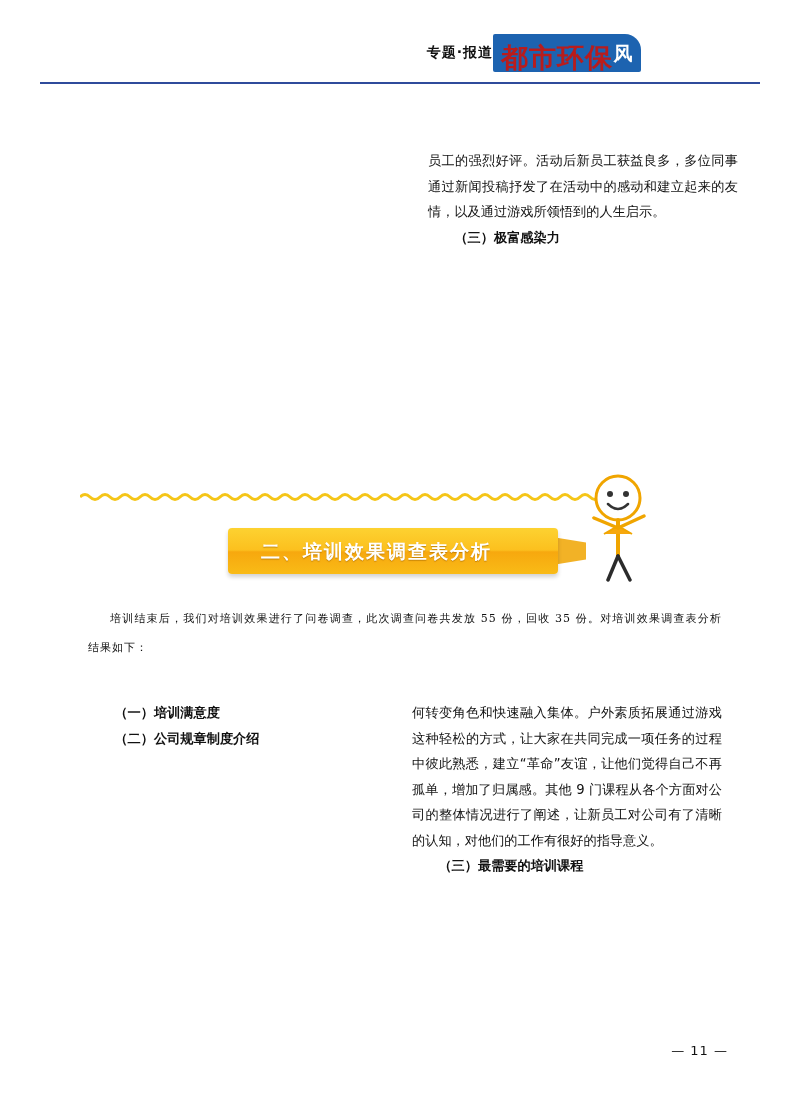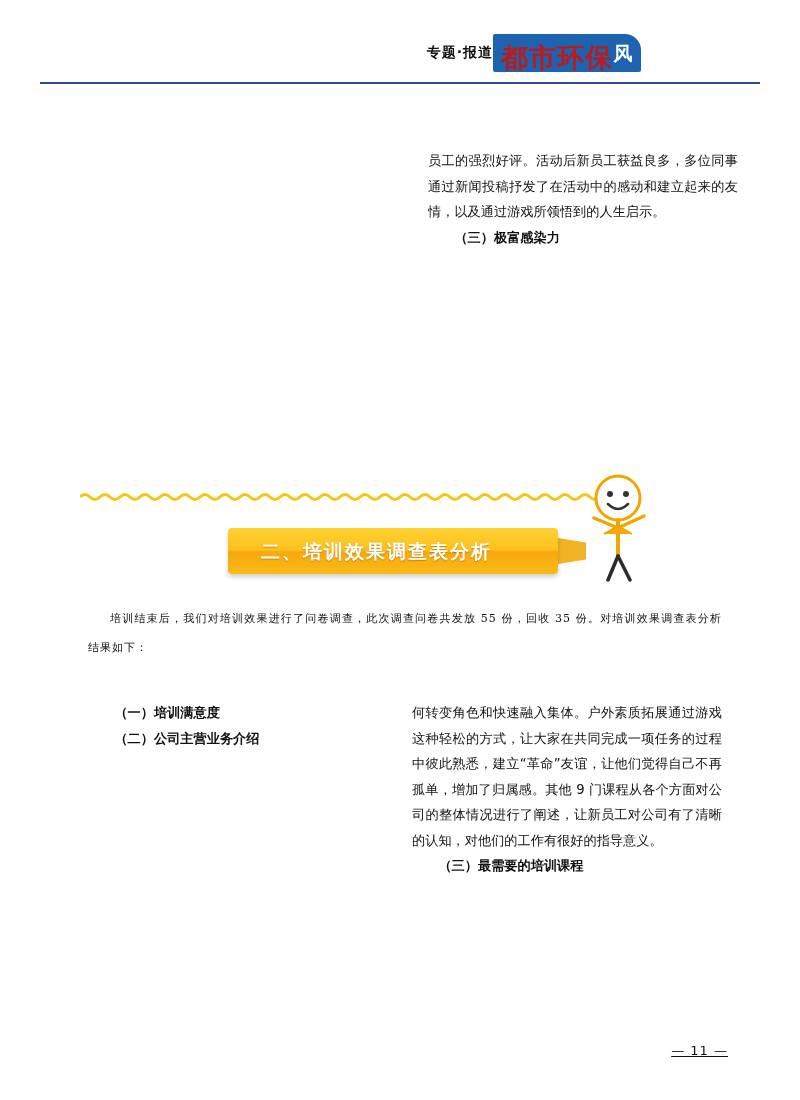--- a/index.html
+++ b/index.html
@@ -186,21 +186,20 @@
   #block-bot-left { top: 700px; }
   #block-bot-right { top: 700px; }
 
   .page-number {
     position: absolute;
     right: 72px;
     bottom: 42px;
     font-size: 13px;
     color: #111;
     letter-spacing: 1px;
-    text-decoration: underline;
   }
 </style>
 </head>
 <body>
 
 <div class="page">
 
   <div class="header">
     <div class="header-section">专题·报道</div>
 
@@ -246,21 +245,21 @@
 
       <path d="M40,84 L30,108" stroke="#2b2b2b" stroke-width="3.5" stroke-linecap="round"></path>
       <path d="M40,84 L52,108" stroke="#2b2b2b" stroke-width="3.5" stroke-linecap="round"></path>
     </svg>
   </div>
 
   <div class="intro">培训结束后，我们对培训效果进行了问卷调查，此次调查问卷共发放 55 份，回收 35 份。对培训效果调查表分析结果如下：</div>
 
   <div class="col col-left" id="block-bot-left">
     <p class="sub-head">（一）培训满意度</p>
-    <p class="sub-head">（二）公司主营业务介绍</p>
+    <p class="sub-head">（二）公司规章制度介绍</p>
   </div>
 
   <div class="col col-right" id="block-bot-right">
     <p class="noindent">何转变角色和快速融入集体。户外素质拓展通过游戏这种轻松的方式，让大家在共同完成一项任务的过程中彼此熟悉，建立“革命”友谊，让他们觉得自己不再孤单，增加了归属感。其他 9 门课程从各个方面对公司的整体情况进行了阐述，让新员工对公司有了清晰的认知，对他们的工作有很好的指导意义。</p>
     <p class="sub-head">（三）最需要的培训课程</p>
   </div>
 
   <div class="page-number">— 11 —</div>
 
 </div>

